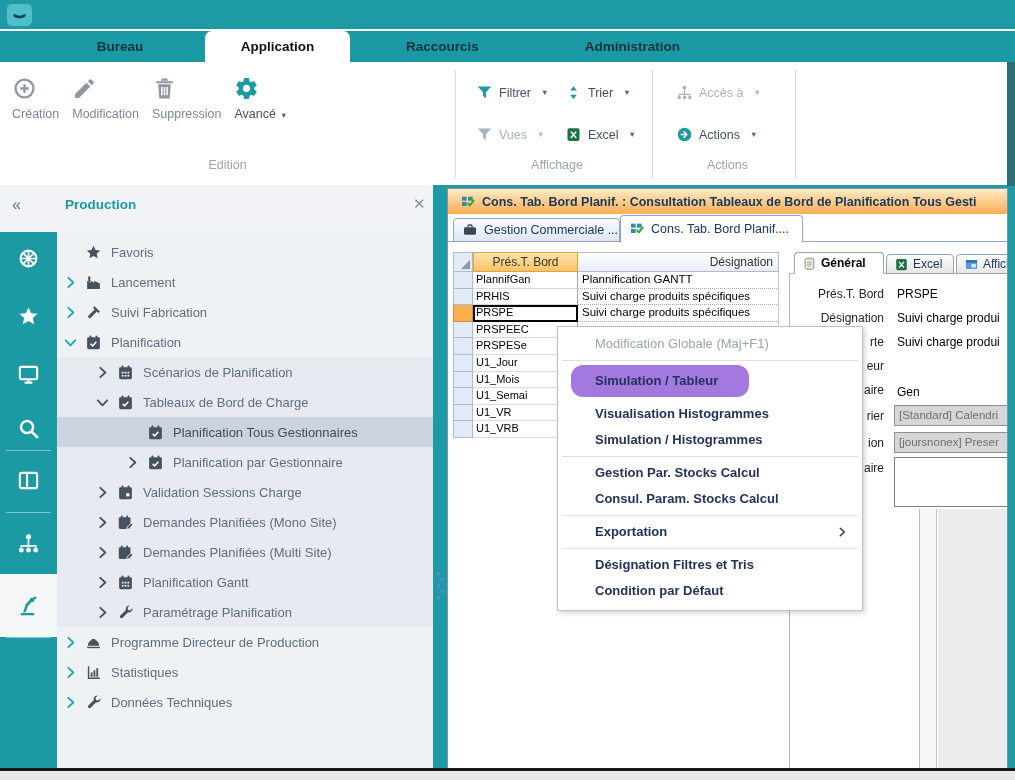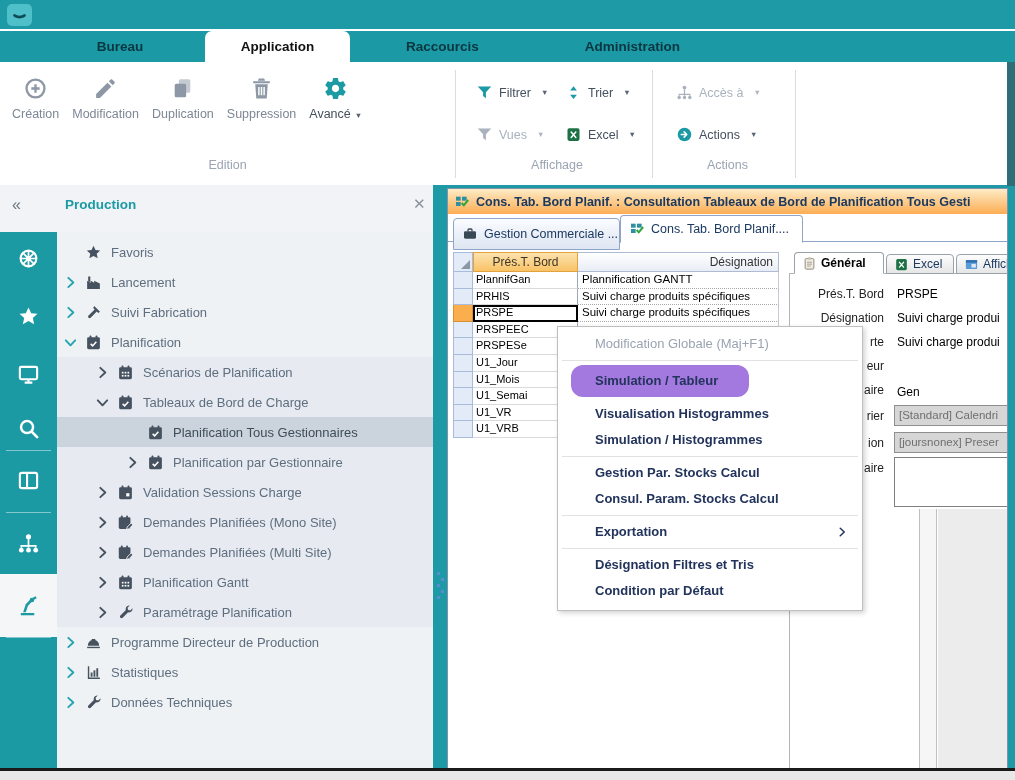--- a/index.html
+++ b/index.html
@@ -19,21 +19,21 @@
   .tabband{position:absolute;left:0;top:31px;width:1015px;height:31px;background:#1B99A4;}
   .bandtab{position:absolute;top:0;height:31px;display:flex;align-items:center;justify-content:center;
     font-size:13.5px;font-weight:bold;color:#0A3642;cursor:default;}
   .bandtab.active{background:#ffffff;color:#111;border-radius:7px 7px 0 0;}
 
   
   .ribbon{position:absolute;left:0;top:62px;width:1015px;height:123px;background:#ffffff;}
   .rsep{position:absolute;top:8px;width:1px;height:108px;background:#D9DDE3;}
   .rgroup-label{position:absolute;top:96px;text-align:center;font-size:12.5px;color:#9AA4B2;}
   .rbtnrow{position:absolute;left:10px;top:10px;display:flex;gap:9px;}
-  .rbtn{display:flex;flex-direction:column;align-items:center;gap:6px;padding:4px 2px;cursor:pointer;}
+  .rbtn{display:flex;flex-direction:column;gap:6px;padding:4px 2px;cursor:pointer;}
   .rbtn .ric{width:25px;height:25px;color:#8D97A5;}
   .rbtn .ric.teal{color:#1B9AA4;}
   .rlabel{font-size:12.5px;color:#7D8795;white-space:nowrap;}
   .rlabel.dark{color:#45505E;}
   .caret{font-size:7.5px;color:#5A6470;margin-left:4px;}
   .caret.dim{color:#AEB6C0;}
   .sbtn{position:absolute;display:flex;align-items:center;gap:6px;cursor:pointer;}
   .sbtn .sic{width:17px;height:17px;color:#1B9AA4;}
   .slabel{font-size:12.5px;color:#45505E;white-space:nowrap;}
   .sbtn.dis .sic{color:#A9B2BD;}
@@ -64,26 +64,26 @@
   .tlabel{font-size:13px;color:#5E6E7F;white-space:nowrap;}
 
   
   .splitdot{position:absolute;width:3px;height:3px;background:#5B8BD0;}
 
   
   .mainwin{position:absolute;left:447px;top:188px;width:561px;height:581px;background:#ffffff;
     border:1px solid #7E93AC;box-sizing:border-box;overflow:hidden;}
   .doctitle{position:absolute;left:0;top:0;width:100%;height:25px;
     background:linear-gradient(#FEEBC6,#FBAD53);display:flex;align-items:center;gap:6px;
-    padding-left:6px;box-sizing:border-box;}
+    padding-left:12px;box-sizing:border-box;}
   .doctitle-text{font-size:12.5px;font-weight:bold;color:#1C3A60;white-space:nowrap;overflow:hidden;}
   .doctabs{position:absolute;left:0;top:25px;width:100%;height:28px;border-bottom:1px solid #8FA5C8;box-sizing:border-box;}
   .dtab{position:absolute;display:flex;align-items:center;gap:6px;padding:0 8px;box-sizing:border-box;
     border:1px solid #8FA5C8;border-radius:4px 4px 0 0;font-size:12.5px;color:#1C3A60;cursor:pointer;white-space:nowrap;overflow:hidden;}
-  .dtab.inactive{left:5px;top:4px;width:167px;height:32px;background:linear-gradient(#FAFCFF,#DEE6F2);}
+  .dtab.inactive{left:5px;top:4px;width:167px;height:24px;background:linear-gradient(#FAFCFF,#DEE6F2);}
   .dtab.active{left:172px;top:1px;width:183px;height:28px;background:#ffffff;border-bottom:1px solid #ffffff;z-index:2;}
   .dtab .tic{width:16px;height:16px;flex:none;}
 
   
   .grid{position:absolute;left:5px;top:63px;}
   .ghead{display:flex;height:20px;}
   .gh-sel{width:20px;background:#E3EBF8;border:1px solid #A9BBDB;box-sizing:border-box;position:relative;}
   .gh-sel:after{content:"";position:absolute;right:2px;bottom:2px;border-style:solid;
     border-width:0 0 9px 9px;border-color:transparent transparent #8C97A5 transparent;}
   .gh-c1{width:105px;background:linear-gradient(#FCE3AE,#F9C267);border:1px solid #E2A23E;box-sizing:border-box;
@@ -319,26 +319,20 @@
       <svg class="ic ric" viewBox="0 0 24 24">
           <use href="#plus-circle"></use>
         </svg>
       <span class="rlabel">Création</span>
     </div>
     <div class="rbtn">
       <svg class="ic ric" viewBox="0 0 24 24">
           <use href="#pencil"></use>
         </svg>
       <span class="rlabel">Modification</span>
-    </div>
-    <div class="rbtn">
-      <svg class="ic ric" viewBox="0 0 24 24">
-          <use href="#copy"></use>
-        </svg>
-      <span class="rlabel">Duplication</span>
     </div>
     <div class="rbtn">
       <svg class="ic ric" viewBox="0 0 24 24">
           <use href="#trash"></use>
         </svg>
       <span class="rlabel">Suppression</span>
     </div>
     <div class="rbtn">
       <svg class="ic ric teal" viewBox="0 0 24 24">
           <use href="#gear"></use>

